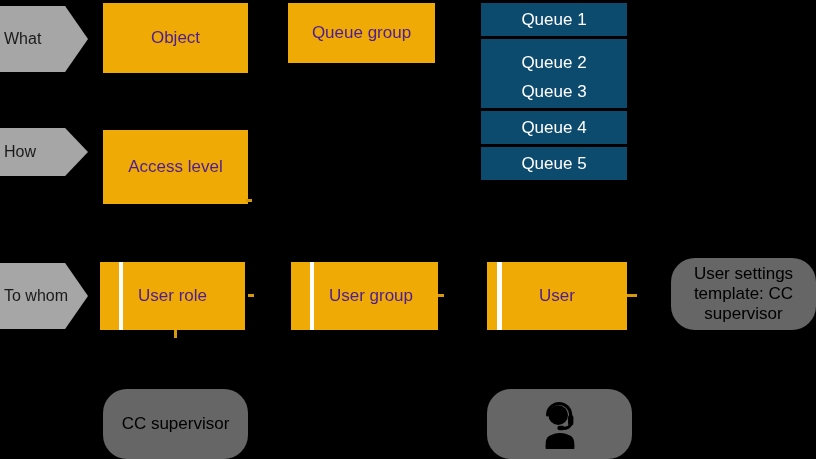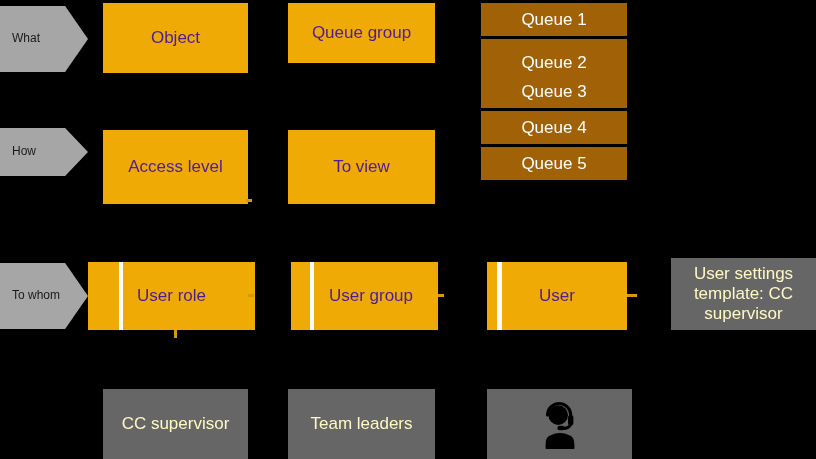--- a/index.html
+++ b/index.html
@@ -26,34 +26,35 @@
     box-sizing: border-box;
     line-height: 1.18;
   }
   .orange {
     background: #EFAA06;
     color: #4c1d95;
     font-size: 17px;
   }
   .grey {
     background: #666666;
-    color: #fef9c3;
+    color: #000000;
     font-size: 17px;
+    border-radius: 24px;
   }
   .chevron {
     position: absolute;
     display: flex;
     align-items: center;
     justify-content: flex-start;
     text-align: left;
     box-sizing: border-box;
     background: #A6A6A6;
     color: #1A1A1A;
-    font-size: 12px;
-    padding-left: 12px;
+    font-size: 16px;
+    padding-left: 4px;
     line-height: 1.12;
     clip-path: polygon(0% 0%, 74% 0%, 100% 50%, 74% 100%, 0% 100%);
   }
   .whitebar {
     position: absolute;
     background: #FFFFFF;
   }
   .connector {
     position: absolute;
     background: #D8980C;
@@ -62,21 +63,21 @@
     position: absolute;
     background: #EFAA06;
   }
   .agent-icon {
     width: 58px;
     height: 50px;
     display: block;
   }
   .queue-item {
     position: absolute;
-    background: #a16207;
+    background: #0c4a6e;
     color: #FFFFFF;
     font-size: 17px;
     display: flex;
     align-items: center;
     justify-content: center;
     box-sizing: border-box;
   }
 </style>
 </head>
 <body>
@@ -112,29 +113,26 @@
   </div>
 
   <div class="chevron" style="left:0px; top:128px; width:88px; height:48px;">
     <span>How</span>
   </div>
 
   <div class="box orange" style="left:103px; top:130px; width:145px; height:74px;">
     <span>Access level</span>
   </div>
 
-  <div class="box orange" style="left:288px; top:130px; width:147px; height:74px;">
-    <span>To view</span>
-  </div>
 
   <div class="chevron" style="left:0px; top:263px; width:88px; height:66px;">
     <span>To whom</span>
   </div>
 
-  <div class="box orange" style="left:88px; top:262px; width:167px; height:68px;">
+  <div class="box orange" style="left:100px; top:262px; width:145px; height:68px;">
     <span>User role</span>
   </div>
   <div class="whitebar" style="left:119px; top:262px; width:4px; height:68px;"></div>
 
   <div class="stub" style="left:291px; top:262px; width:13px; height:68px;"></div>
   <div class="box orange" style="left:304px; top:262px; width:134px; height:68px;">
     <span>User group</span>
   </div>
   <div class="whitebar" style="left:310px; top:262px; width:4px; height:68px;"></div>
 
@@ -150,23 +148,20 @@
   <div class="connector" style="left:248px; top:294px; width:6px; height:3px;"></div>
   <div class="connector" style="left:438px; top:294px; width:6px; height:3px;"></div>
   <div class="connector" style="left:627px; top:294px; width:10px; height:3px;"></div>
   <div class="connector" style="left:174px; top:330px; width:3px; height:8px;"></div>
   <div class="connector" style="left:246px; top:199px; width:6px; height:3px;"></div>
 
   <div class="box grey" style="left:103px; top:389px; width:145px; height:70px;text-align:center;">
     <span>CC supervisor</span>
   </div>
 
-  <div class="box grey" style="left:288px; top:389px; width:147px; height:70px;">
-    <span>Team leaders</span>
-  </div>
 
   <div class="box grey" style="left:487px; top:389px; width:145px; height:70px;">
     <span class="agent-icon-wrap">
       <svg class="agent-icon" viewBox="0 0 64 56" xmlns="http://www.w3.org/2000/svg" aria-hidden="true">
         <circle cx="30" cy="18" r="11" fill="#000000"></circle>
         <path d="M32 50 C32 38 16 36 16 50 L16 56 L48 56 L48 50 C48 36 32 38 32 50 Z" fill="#000000"></path>
         <path d="M16 54 C16 42 23 38 32 38 C41 38 48 42 48 54 Z" fill="#000000"></path>
         <path d="M18 18 A13 13 0 0 1 44 18" fill="none" stroke="#000000" stroke-width="3.4" stroke-linecap="round"></path>
         <path d="M44 18 L44 27 C44 31 40 33 35 33" fill="none" stroke="#000000" stroke-width="3.4" stroke-linecap="round"></path>
         <rect x="41" y="18" width="6" height="12" rx="3" fill="#000000"></rect>

